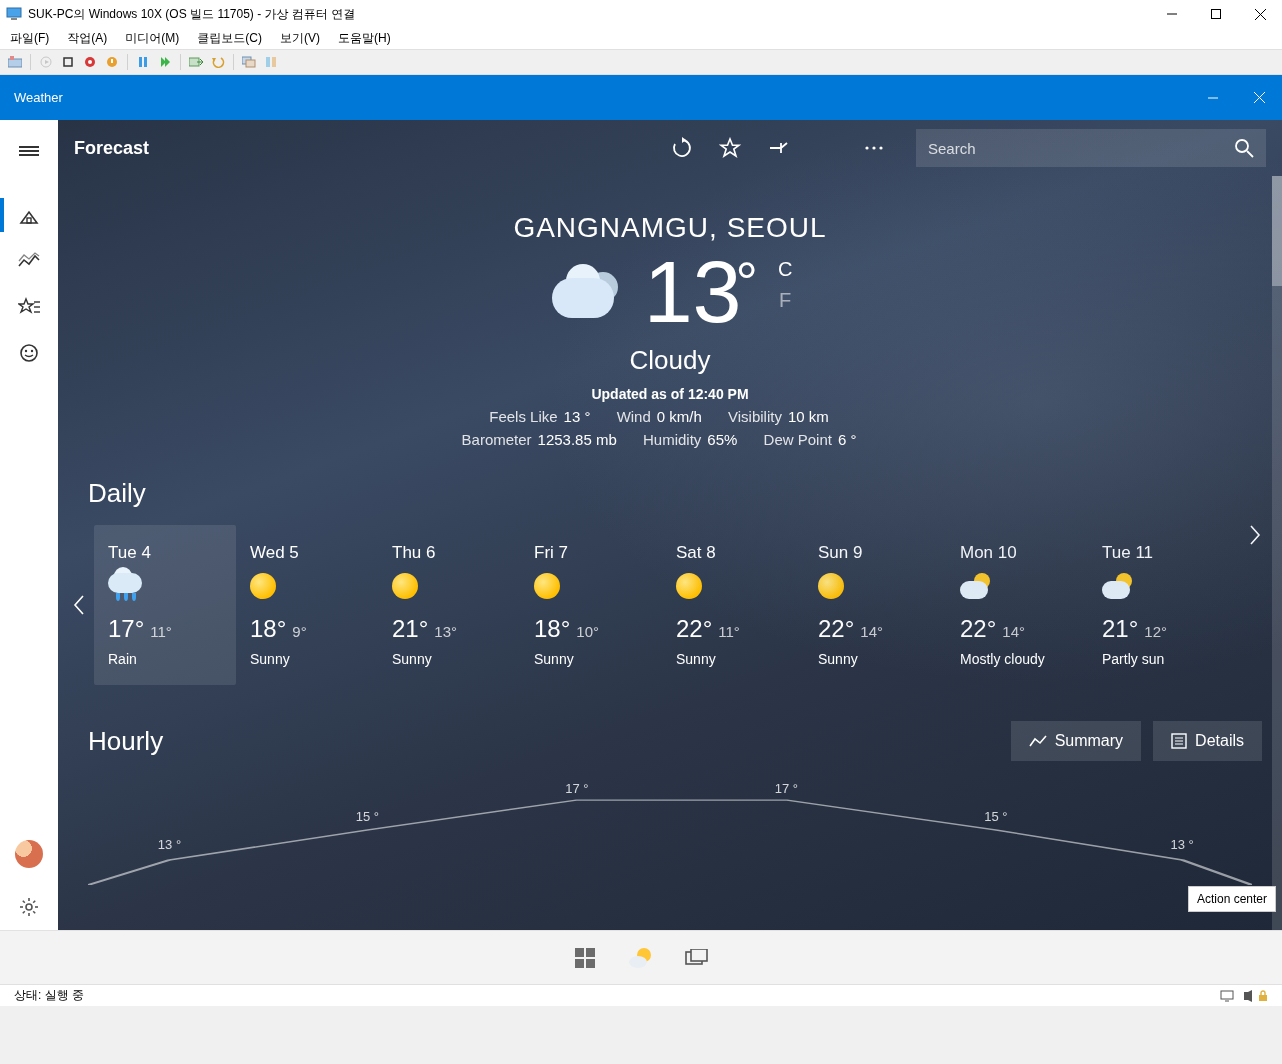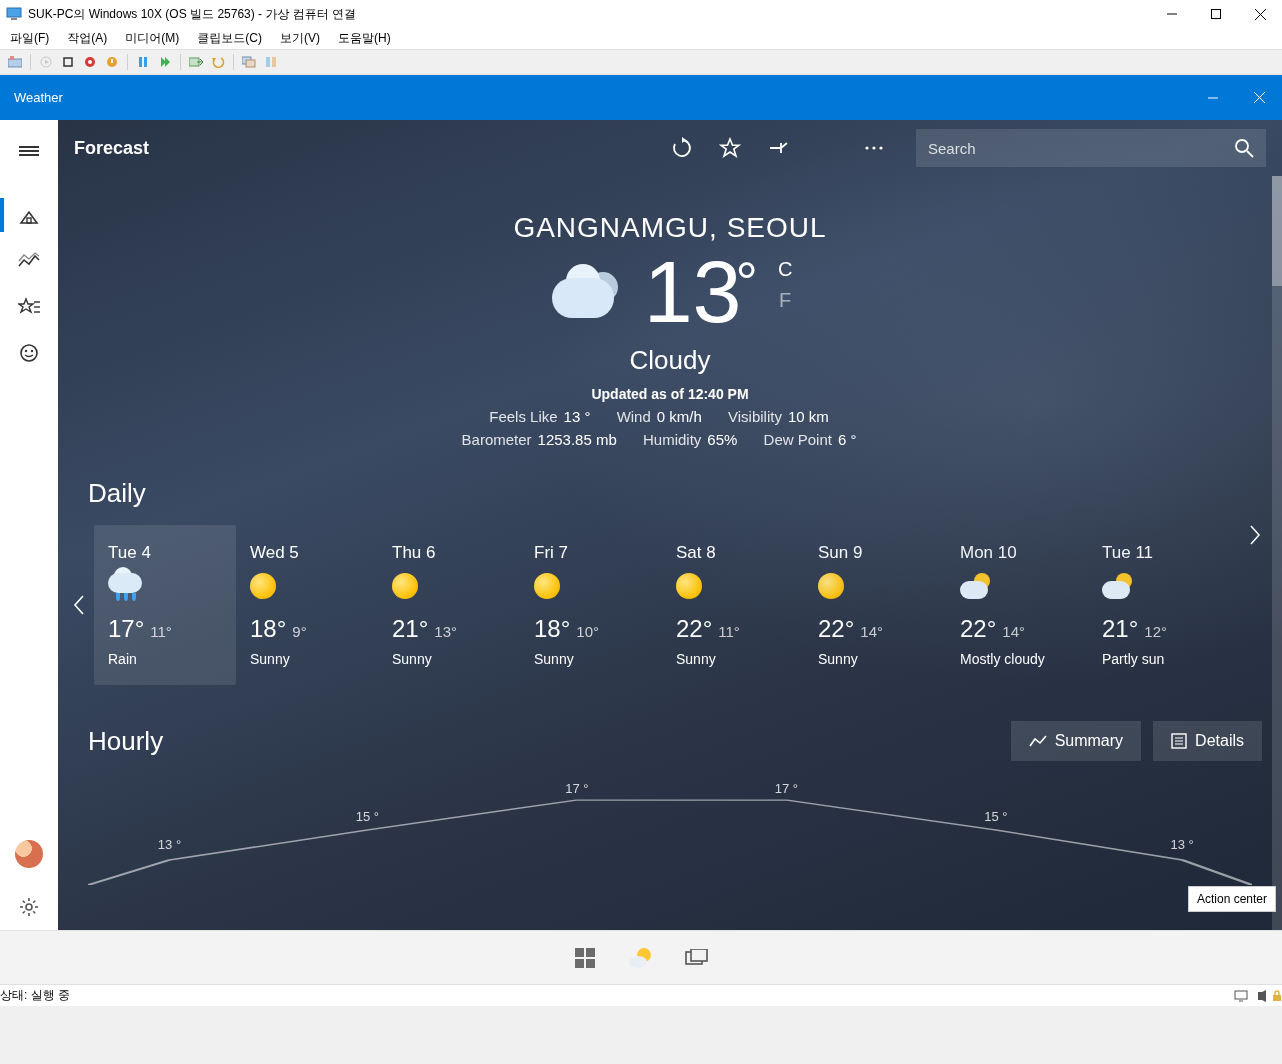--- a/index.html
+++ b/index.html
@@ -181,40 +181,40 @@
 .vm-tray {
   position:absolute; right:10px; top:0; height:100%; width:180px;
   display:flex; flex-direction:column; align-items:flex-end; justify-content:center;
   color:#555; font-size:12px; gap:2px;
 }
 .vm-tray .row { display:flex; gap:6px; align-items:center;}
 
 
 .host-status {
   height: 22px; background:#fff; color:#000; font-size:12px;
-  display:flex; align-items:center; padding:0 0; border-top:1px solid #e0e0e0;
+  display:flex; align-items:center; padding:0 14px; border-top:1px solid #e0e0e0;
 }
 .host-status .sp { flex:1; }
 .host-status .tray { display:flex; gap:6px; align-items:center; }
 
 svg { display:block; }
 </style>
 </head>
 <body>
 
 <div class="host-window">
 
   <div class="host-titlebar">
     <span style="margin-right:6px;">
       <svg width="16" height="14">
           <rect x="1" y="1" width="14" height="9" fill="#4aa3e8" stroke="#2b6fa8"></rect>
           <rect x="5" y="11" width="6" height="2" fill="#888"></rect>
         </svg>
     </span>
-    <span class="title">SUK-PC의 Windows 10X (OS 빌드 25763) - 가상 컴퓨터 연결</span>
+    <span class="title">SUK-PC의 Windows 10X (OS 빌드 11705) - 가상 컴퓨터 연결</span>
     <div class="ctrls">
       <div class="ctrl">
         <svg width="10" height="10">
             <line x1="0" y1="5" x2="10" y2="5" stroke="#000" stroke-width="1"></line>
           </svg>
       </div>
       <div class="ctrl">
         <svg width="10" height="10">
             <rect x="0.5" y="0.5" width="9" height="9" fill="none" stroke="#000"></rect>
           </svg>

